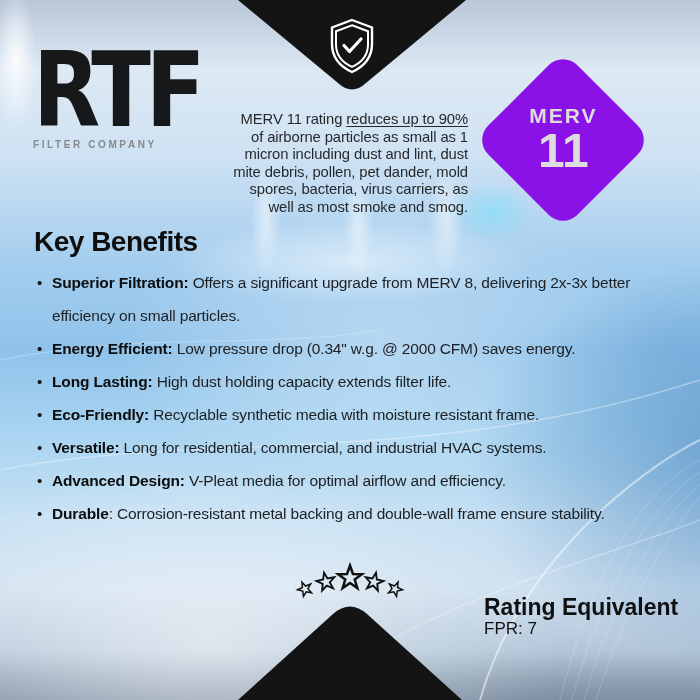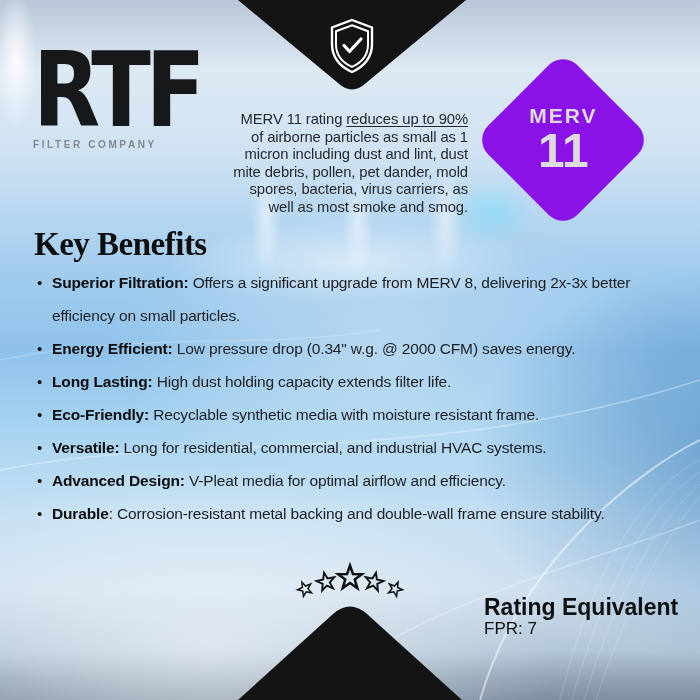--- a/index.html
+++ b/index.html
@@ -60,22 +60,22 @@
   .diamond-content{
     transform:rotate(-45deg);text-align:center;color:#dcdcdc;
     display:flex;flex-direction:column;align-items:center;gap:0;
   }
   .diamond-label{font-size:21px;font-weight:bold;letter-spacing:2px;line-height:1.1;}
   .diamond-value{font-size:48px;font-weight:bold;line-height:1.0;}
 
   
   .benefits-heading{
     position:absolute;left:34px;top:226px;
-    font-size:33px;font-weight:bold;letter-spacing:-.5px;color:#0e0e0e;
-    font-family:Liberation Serif, serif;
+    font-size:28px;font-weight:bold;letter-spacing:-.5px;color:#0e0e0e;
+    font-family:Liberation Sans, sans-serif;
   }
   .benefits{
     position:absolute;left:36px;top:266px;width:642px;list-style:none;
     font-size:15.5px;line-height:33px;letter-spacing:-.15px;color:#1d1f22;
   }
   .benefits li{position:relative;padding-left:16px;}
   .benefits li::before{
     content:"\2022";position:absolute;left:1px;top:0;
     font-size:15px;color:#111;
   }

